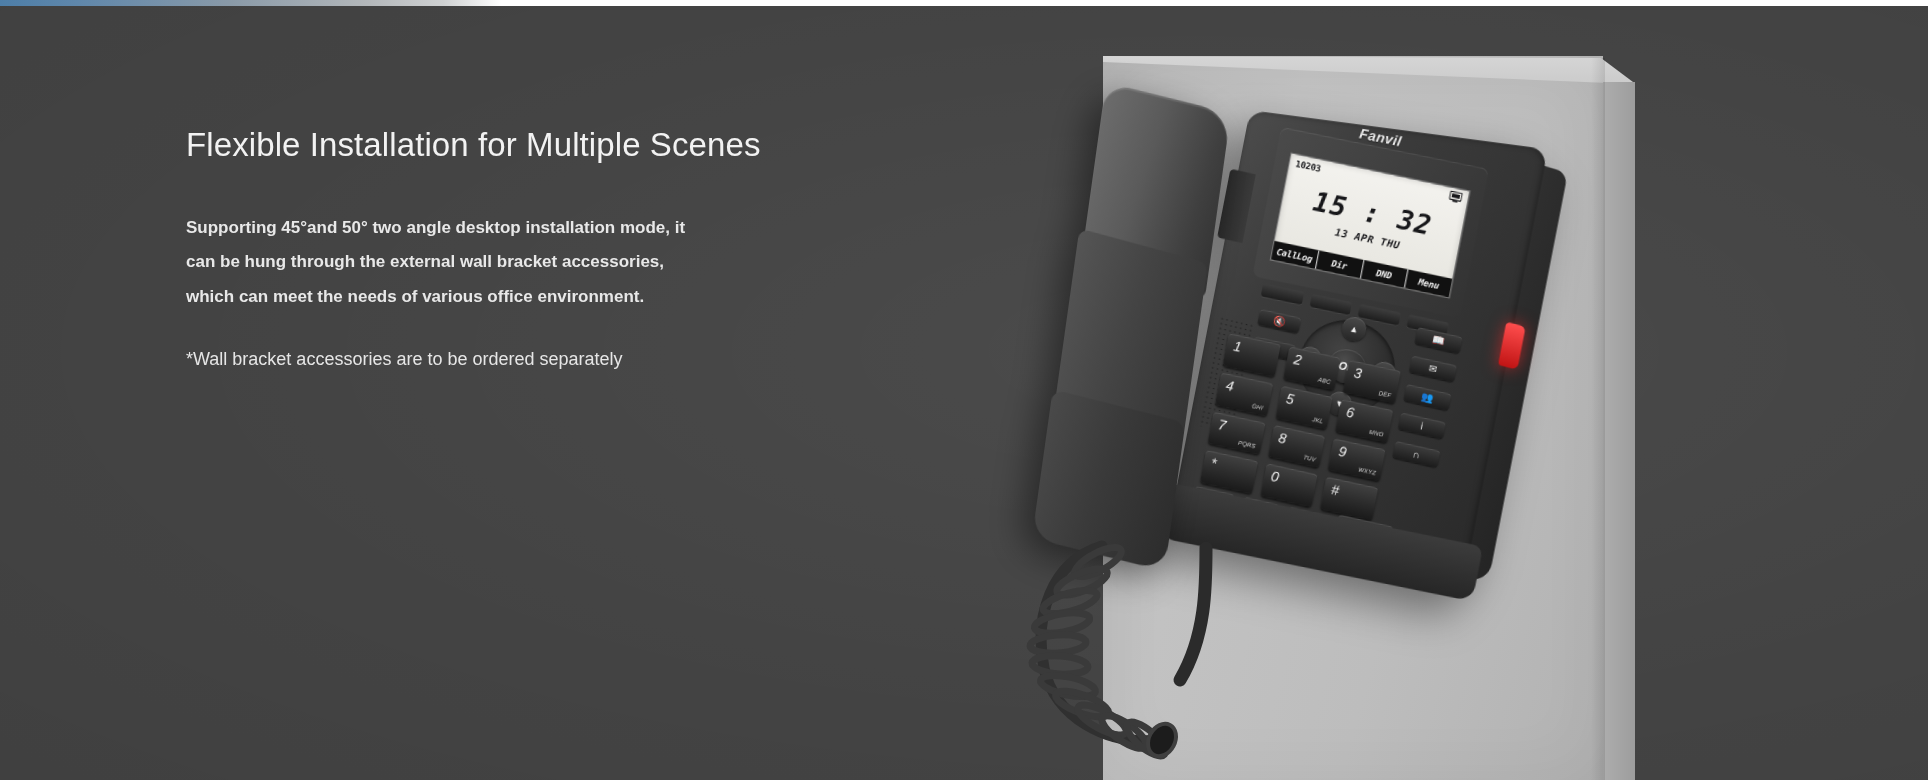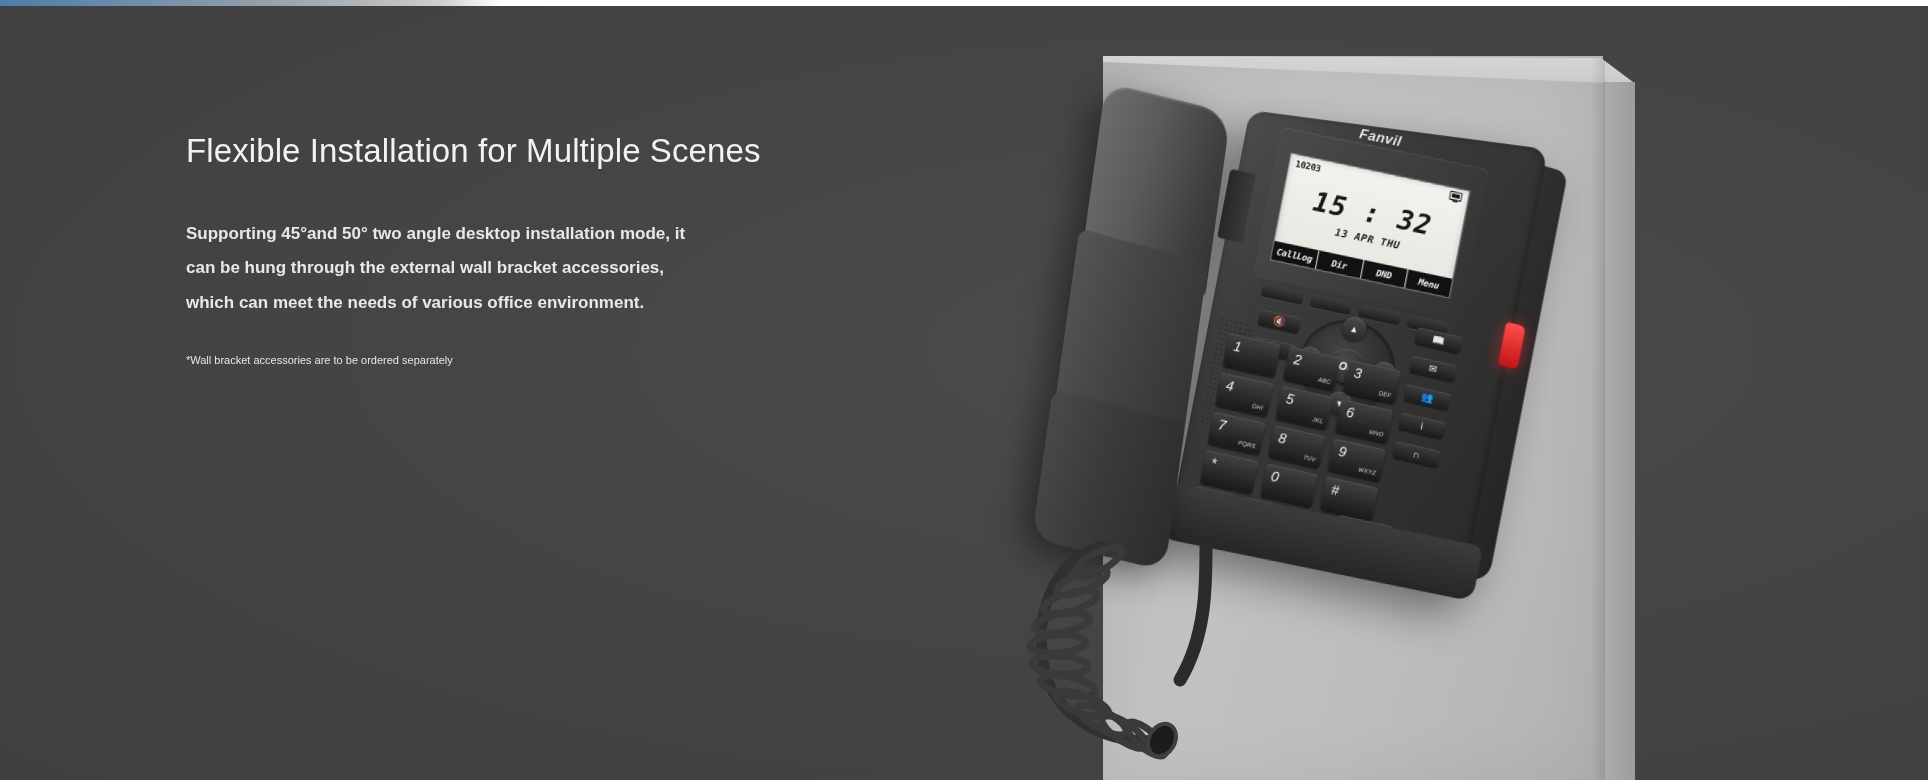--- a/index.html
+++ b/index.html
@@ -47,21 +47,21 @@
       #b3b7ba 19%,
       #cfd1d2 23%,
       #ffffff 26%,
       #ffffff 100%);
   }
 
   
   .copy {
     position: absolute;
     left: 186px;
-    top: 132px;
+    top: 126px;
     width: 620px;
     z-index: 10;
   }
   .headline {
     margin: 0;
     font-size: 33px;
     font-weight: 400;
     line-height: 1.18;
     color: #f2f2f2;
     letter-spacing: 0.1px;
@@ -69,21 +69,21 @@
   .body-copy {
     margin: 46px 0 0 0;
     font-size: 17px;
     font-weight: 700;
     line-height: 34.5px;
     color: #e8e8e8;
     max-width: 520px;
   }
   .footnote {
     margin: 32px 0 0 0;
-    font-size: 11px;
+    font-size: 18px;
     font-weight: 400;
     line-height: 1.5;
     color: #e6e6e6;
   }
 
   
   .scene {
     position: absolute;
     left: 0; top: 0;
     width: 1928px;

